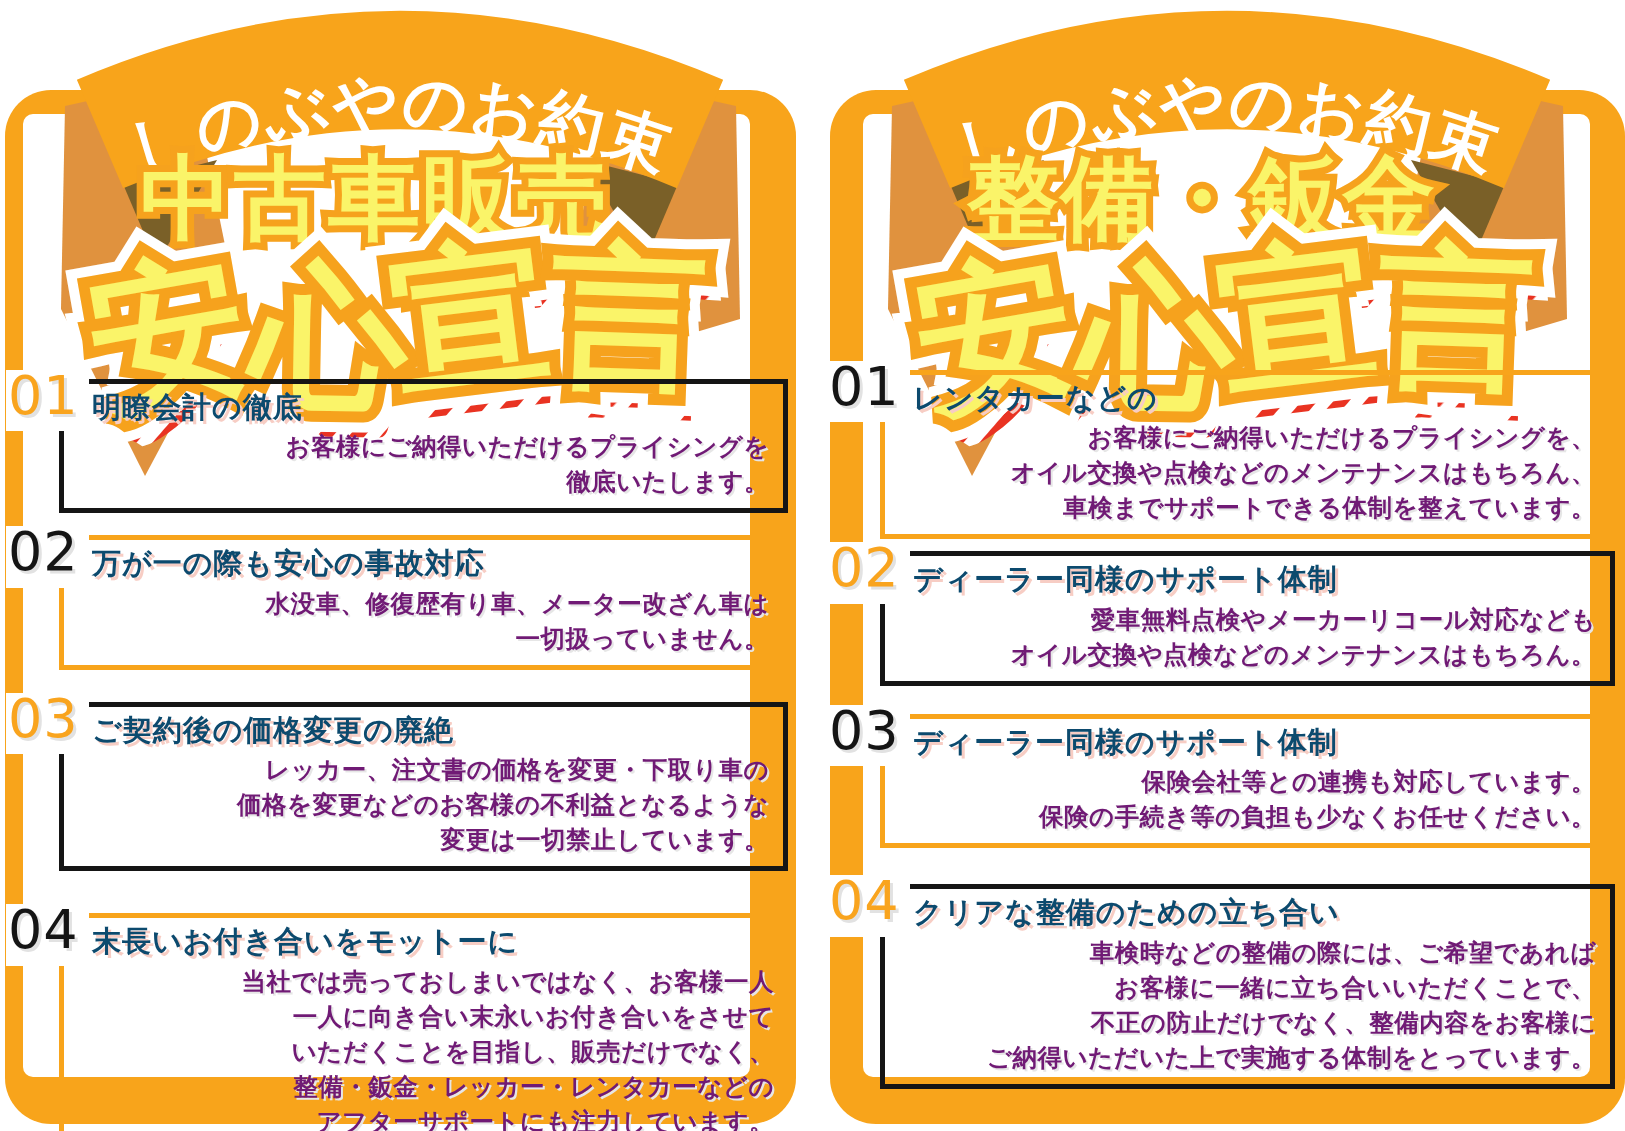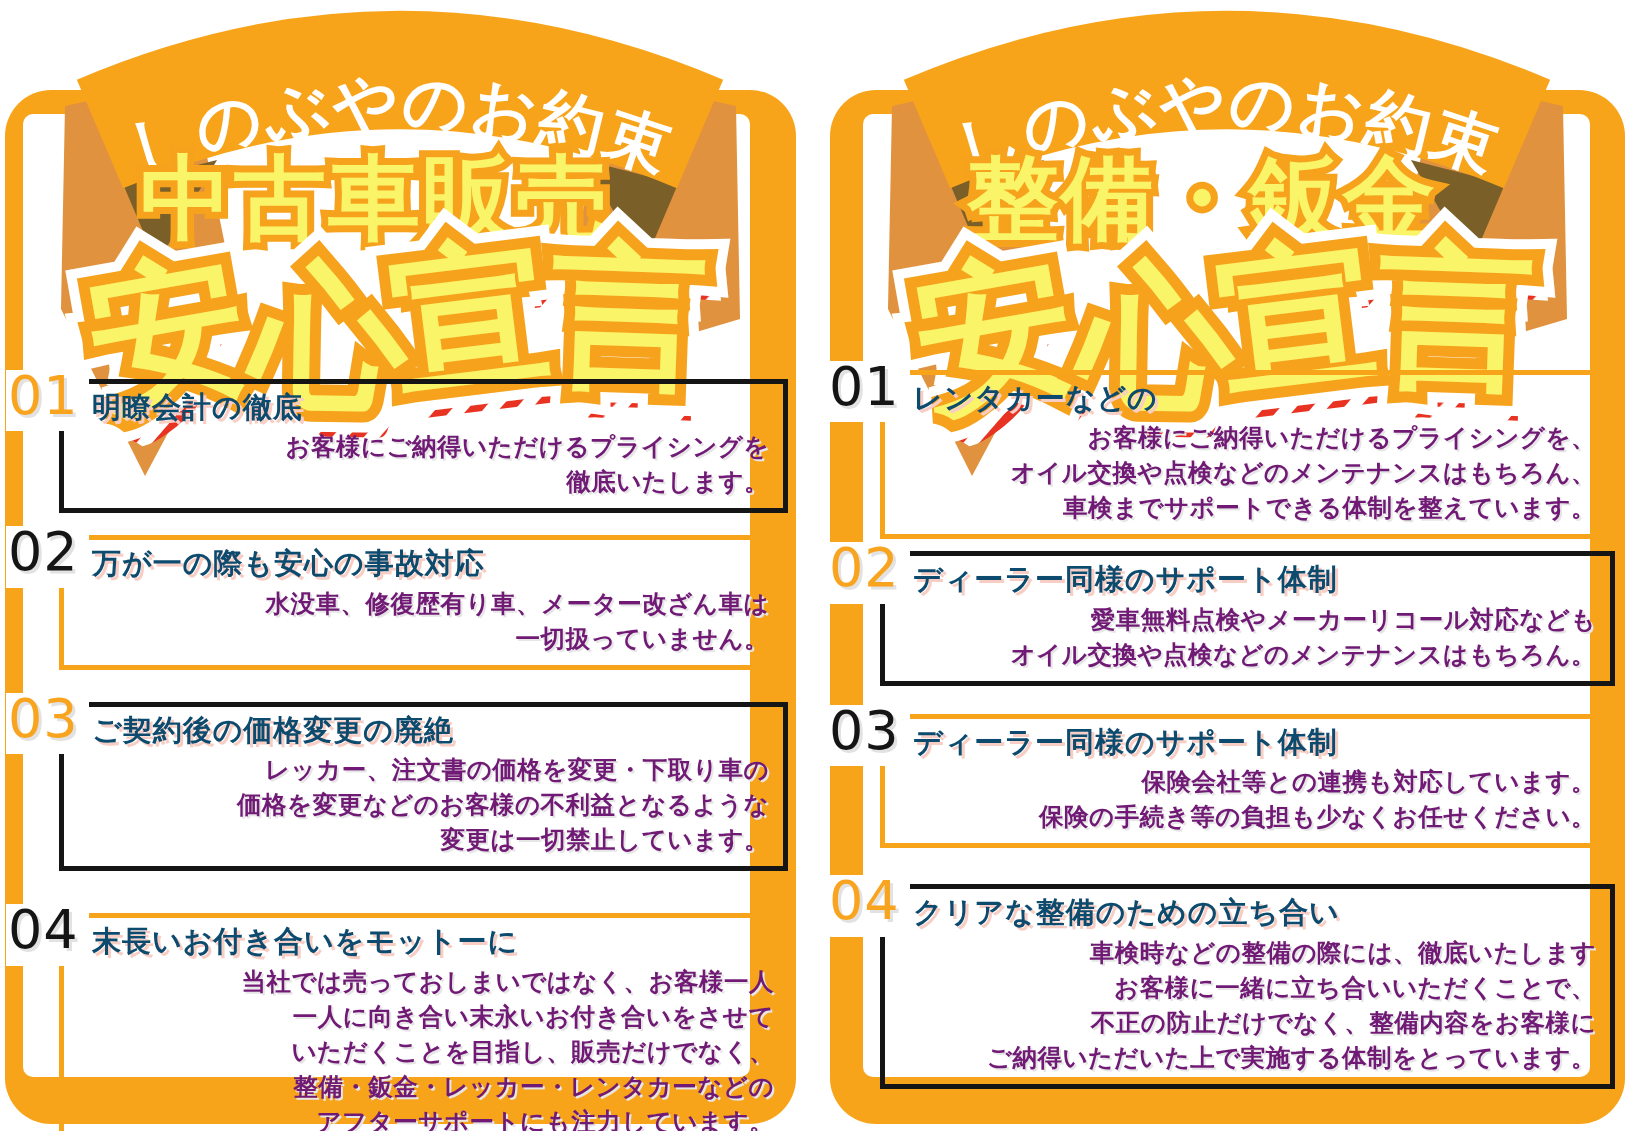--- a/index.html
+++ b/index.html
@@ -171,21 +171,21 @@
           <span class="num">03</span>
           <h3 class="ititle">ディーラー同様のサポート体制</h3>
           <p class="ibody">保険会社等との連携も対応しています。
 保険の手続き等の負担も少なくお任せください。</p>
         </div>
       </article>
       <article class="item">
         <div class="box b-black">
           <span class="num c-orange">04</span>
           <h3 class="ititle">クリアな整備のための立ち合い</h3>
-          <p class="ibody">車検時などの整備の際には、徹底いたします
+          <p class="ibody">車検時などの整備の際には、ご希望であれば
 お客様に一緒に立ち合いいただくことで、
 不正の防止だけでなく、整備内容をお客様に
 ご納得いただいた上で実施する体制をとっています。</p>
         </div>
       </article>
     </div>
   </section>
 
 </div>
 

